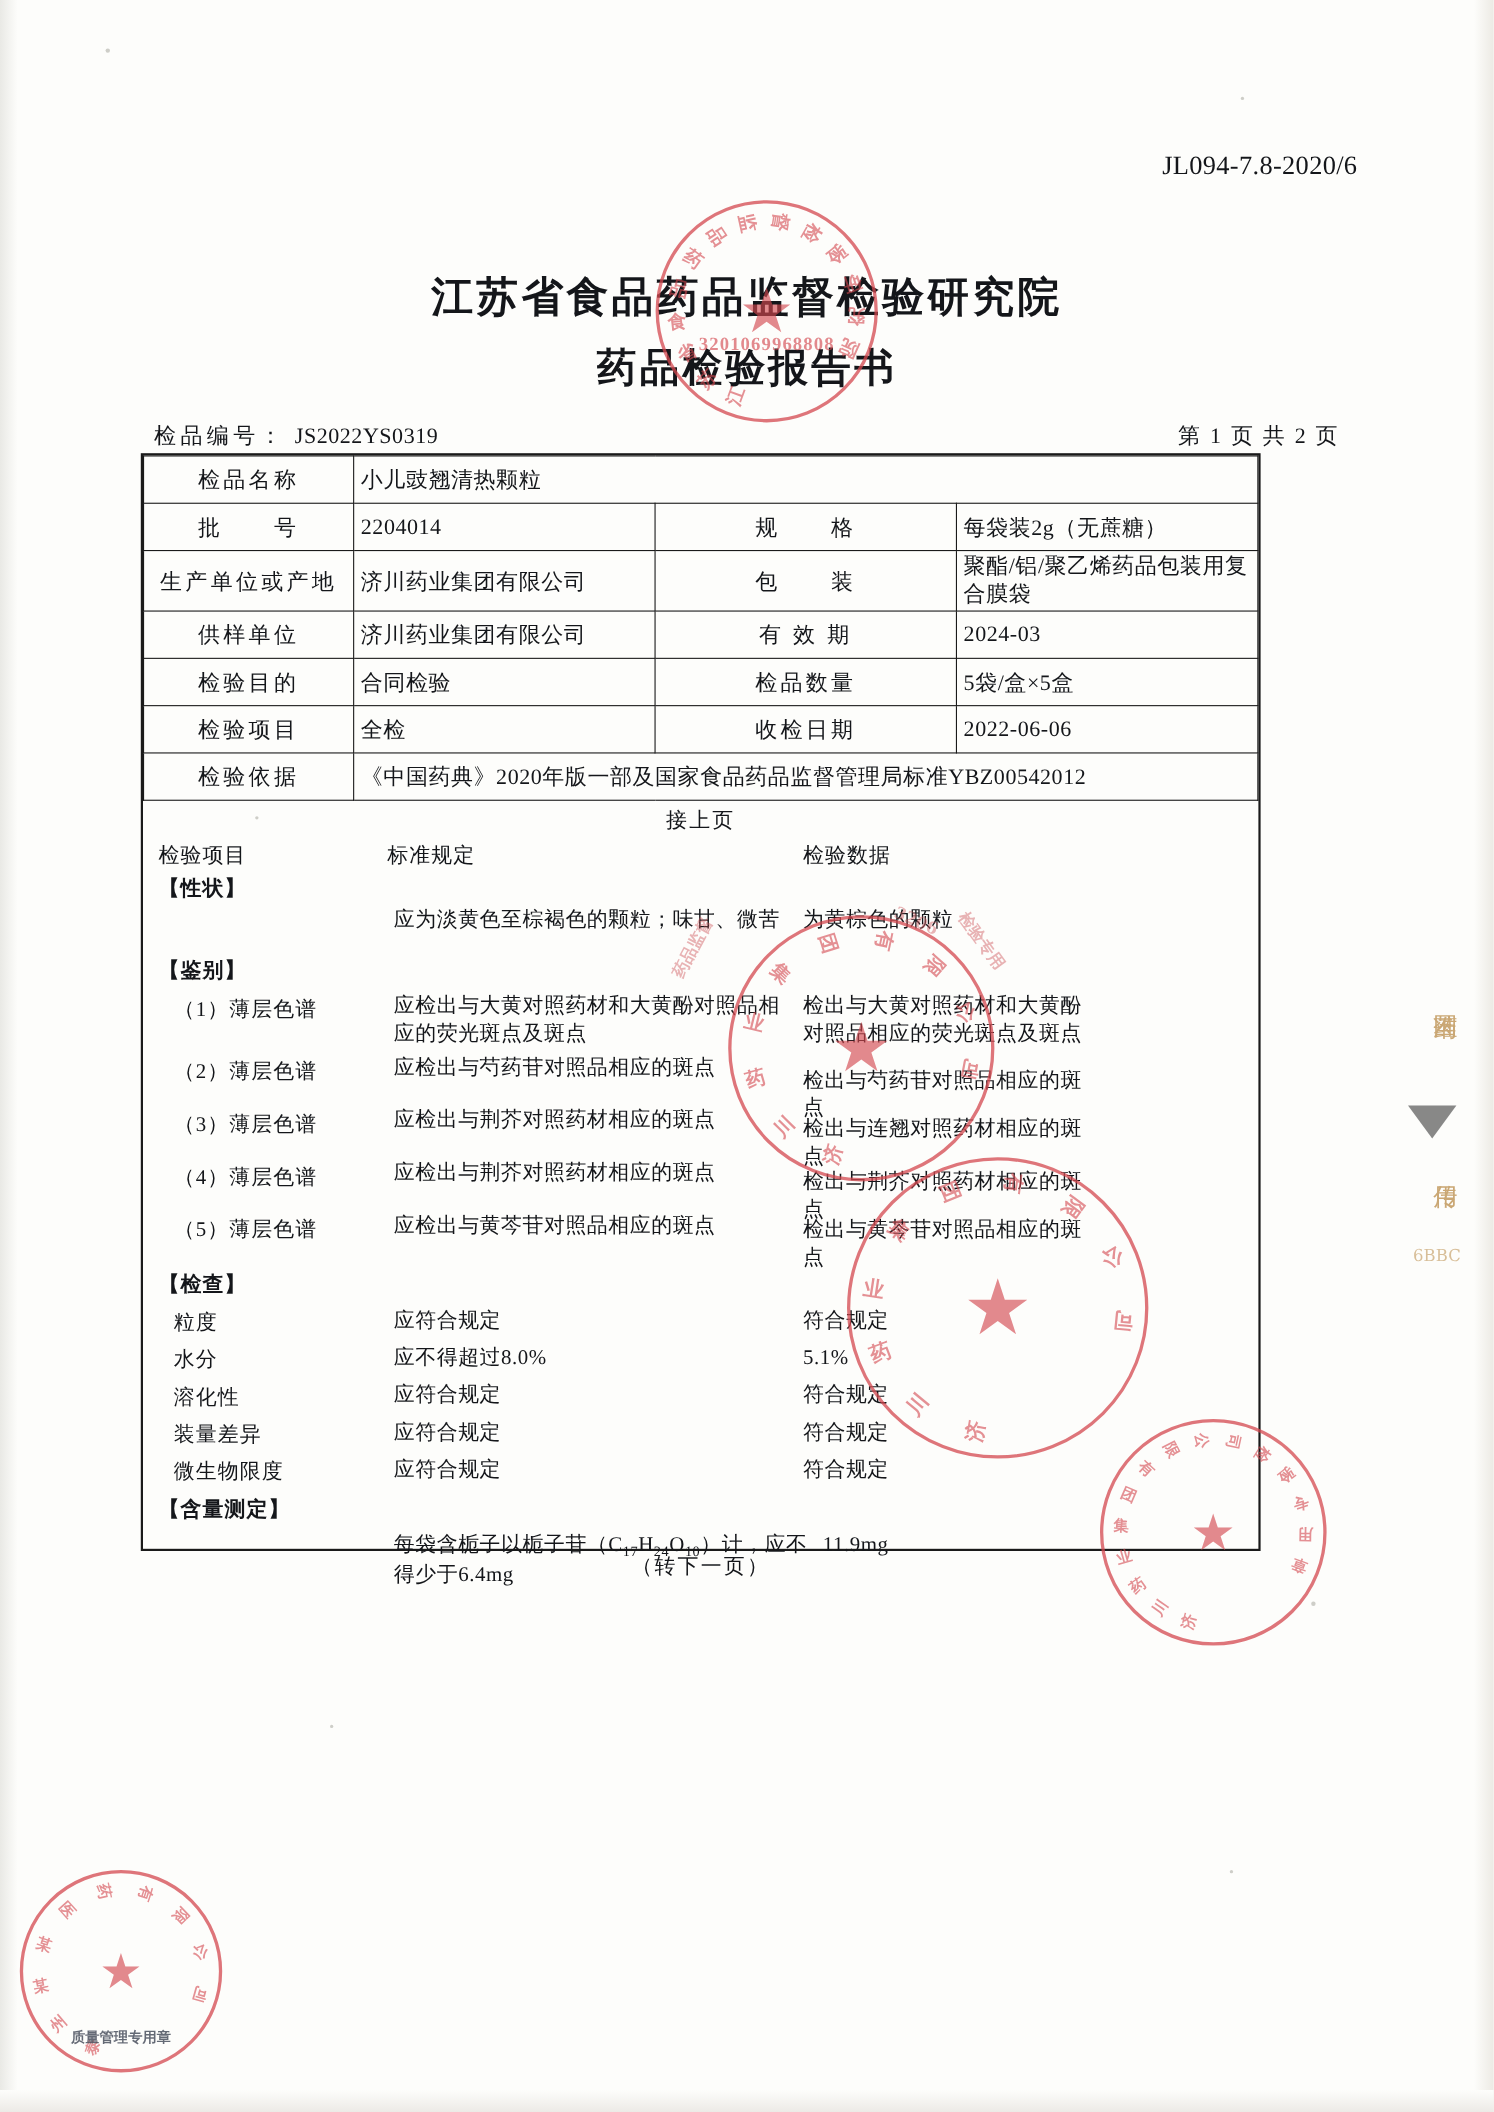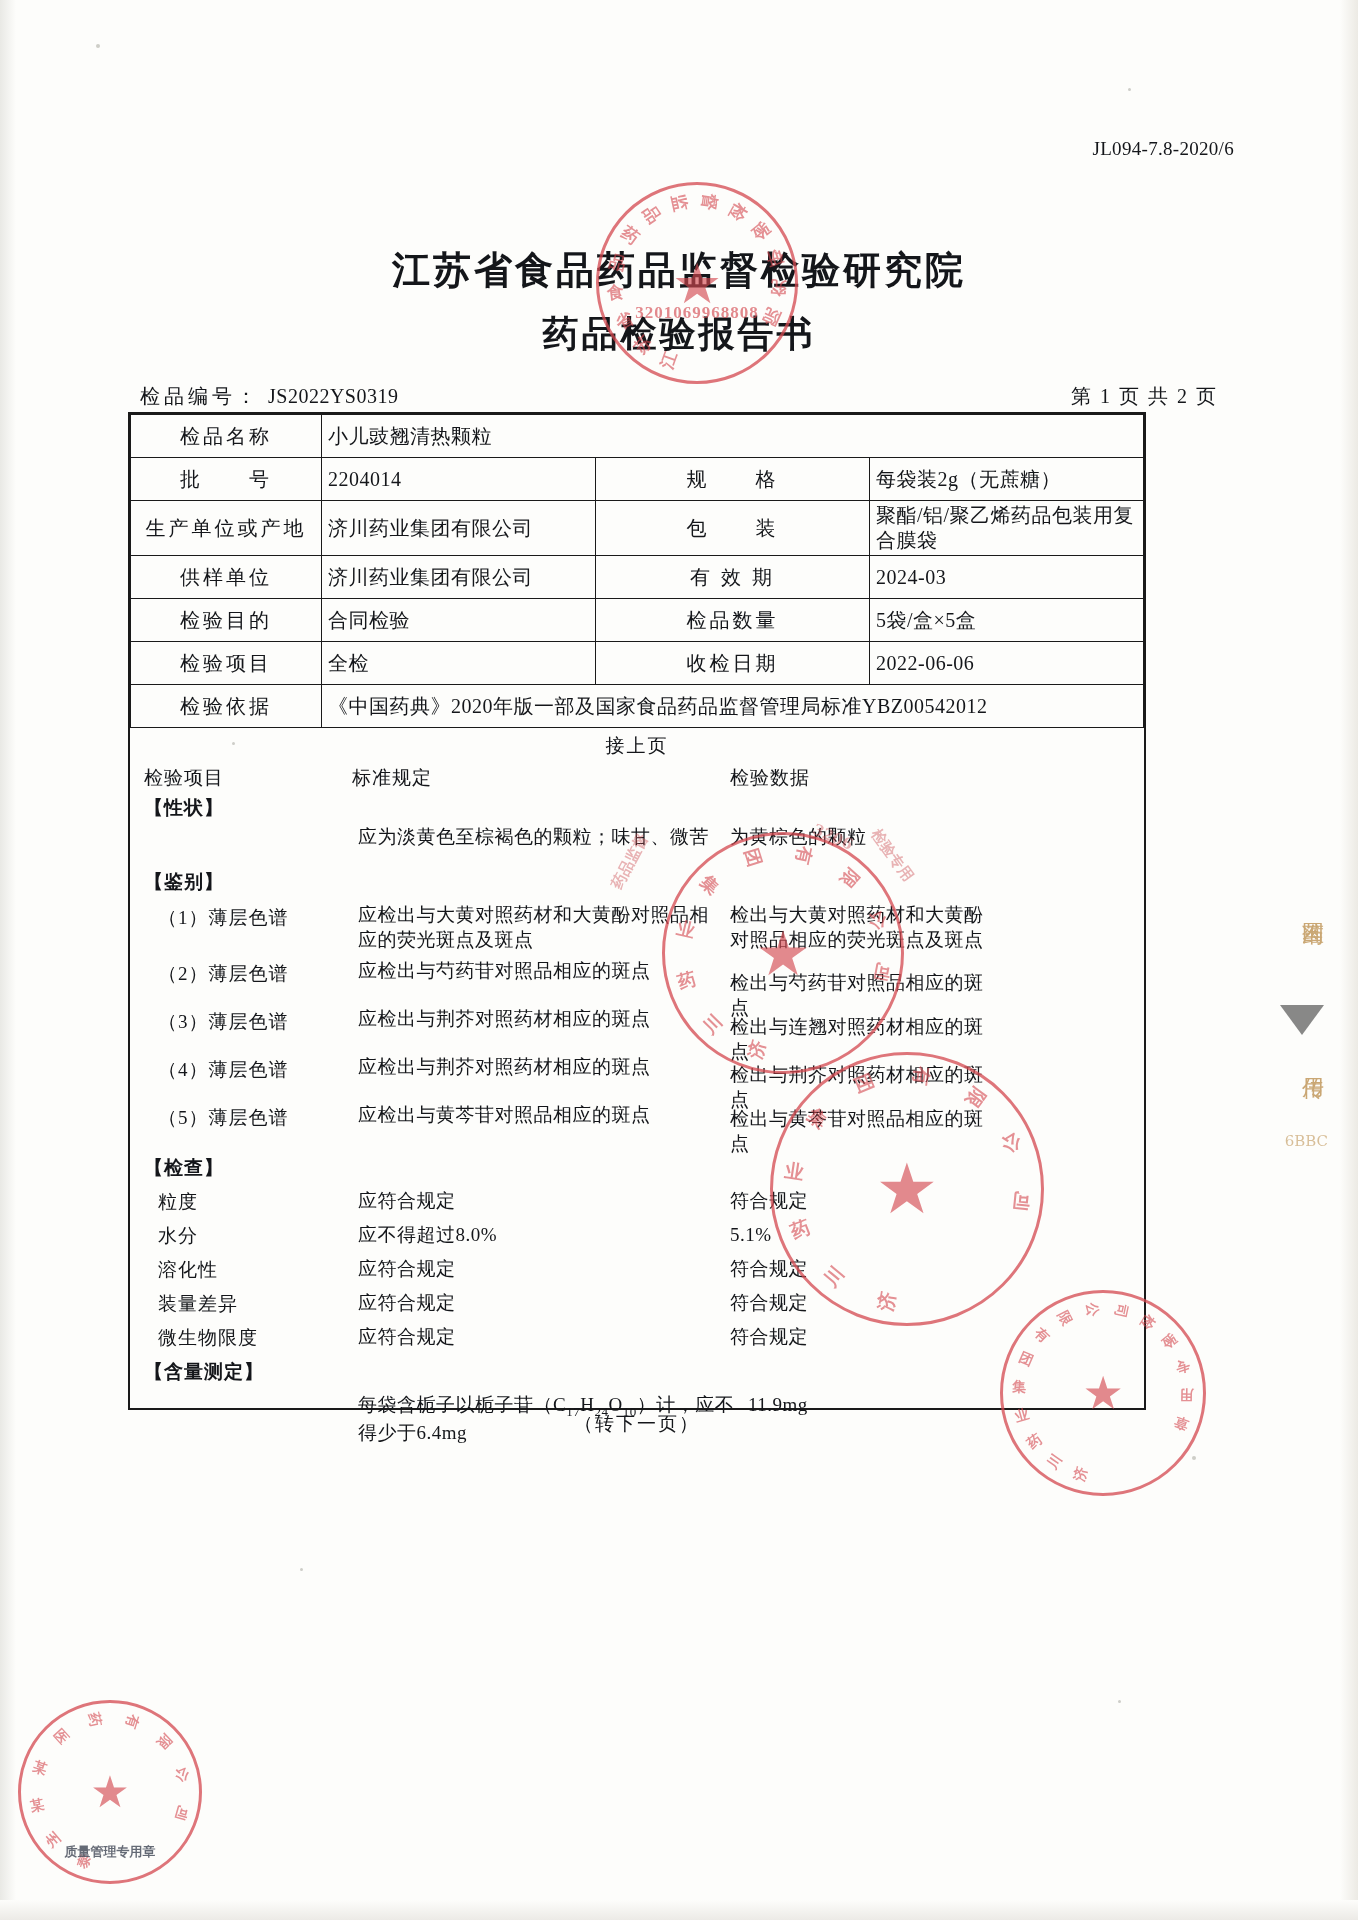--- a/index.html
+++ b/index.html
@@ -36,21 +36,21 @@
     position: absolute;
     left: 0; right: 0; bottom: 0; height: 20px;
     background: linear-gradient(0deg, #eceae6 0%, #fdfdfb 100%);
   }
 
   
   .doc-code {
     position: absolute;
     right: 124px;
     top: 138px;
-    font-size: 19px;
+    font-size: 24px;
     letter-spacing: 0.3px;
   }
   .title-main {
     position: absolute;
     left: 0; right: 0;
     top: 245px;
     text-align: center;
     font-size: 38px;
     font-weight: 700;
     letter-spacing: 3px;

